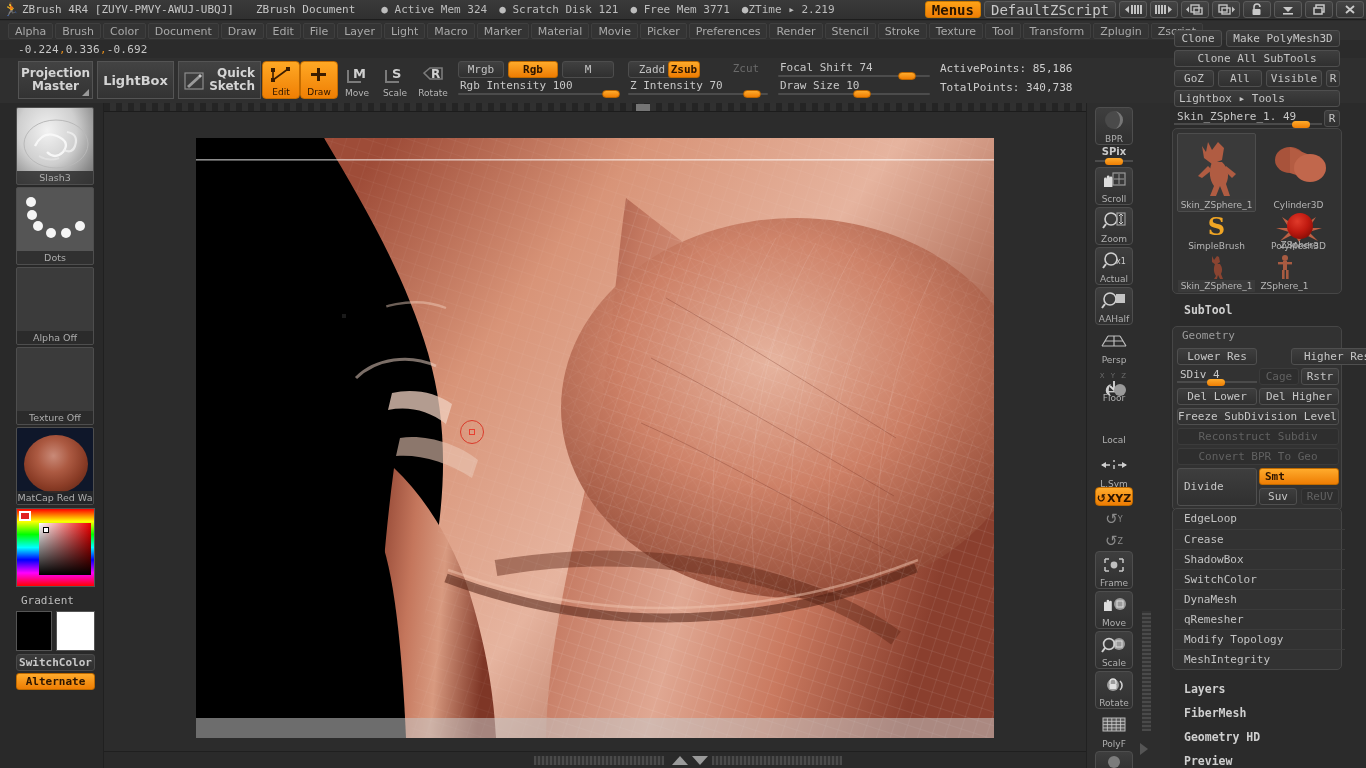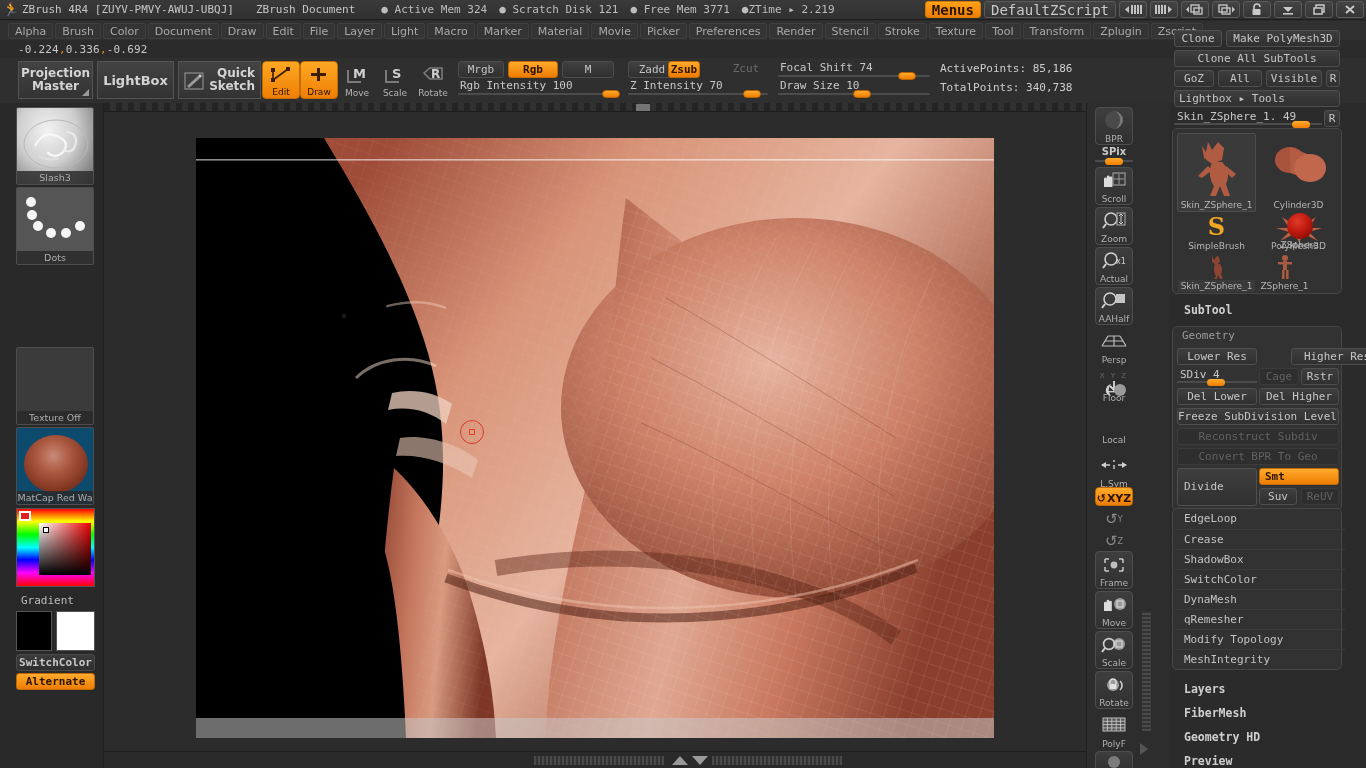--- a/index.html
+++ b/index.html
@@ -507,26 +507,29 @@
           <circle cx="15" cy="27" r="5" fill="#f5f5f5"></circle>
           <circle cx="21" cy="38" r="5" fill="#f5f5f5"></circle>
           <circle cx="34" cy="45" r="5" fill="#f5f5f5"></circle>
           <circle cx="49" cy="45" r="5" fill="#f5f5f5"></circle>
           <circle cx="63" cy="38" r="5" fill="#f5f5f5"></circle>
         </svg>
       </div>
       <div class="cap">Dots</div>
     </div>
 
+    <div class="swatch" style="top:164px;background:#3b3b3b;">
+      <div class="cap">Alpha Off</div>
+    </div>
 
     <div class="swatch" style="top:244px;background:#3b3b3b;">
       <div class="cap">Texture Off</div>
     </div>
 
-    <div class="swatch" style="top:324px;background:#0c4a6e;">
+    <div class="swatch" style="top:324px;background:#0f172a;">
       <div class="art" style="background:radial-gradient(circle at 46% 36%, #c98a78 0%, #ac5a42 32%, #8a3c26 62%, #4d1d10 100%);border-radius:50%;margin:7px;width:64px;height:58px;"></div>
       <div class="cap">MatCap Red Wa</div>
     </div>
 
     <div id="picker">
       <div class="sv"></div>
       <div class="marker-tl"></div>
       <div class="marker-sv"></div>
     </div>
 

